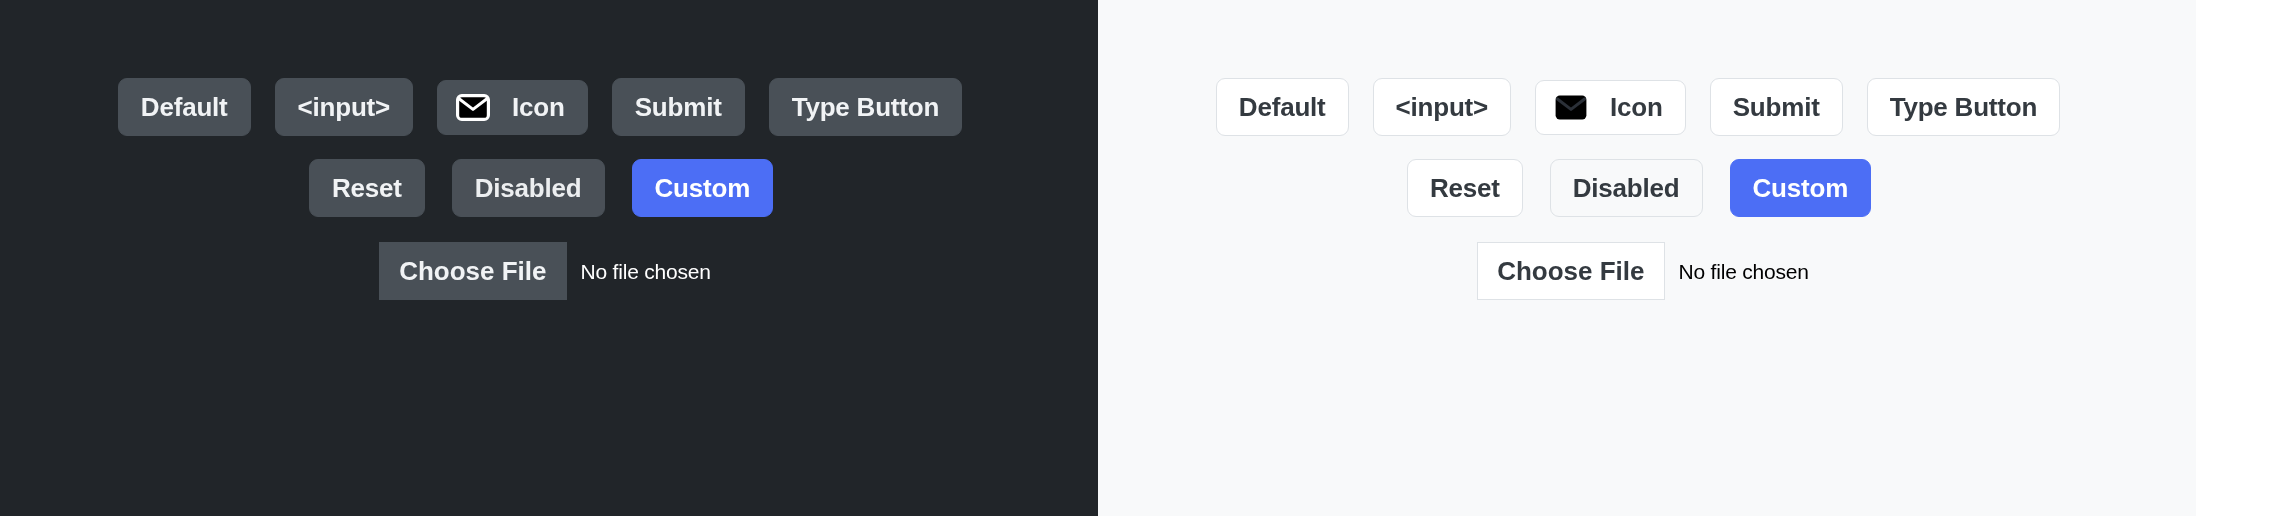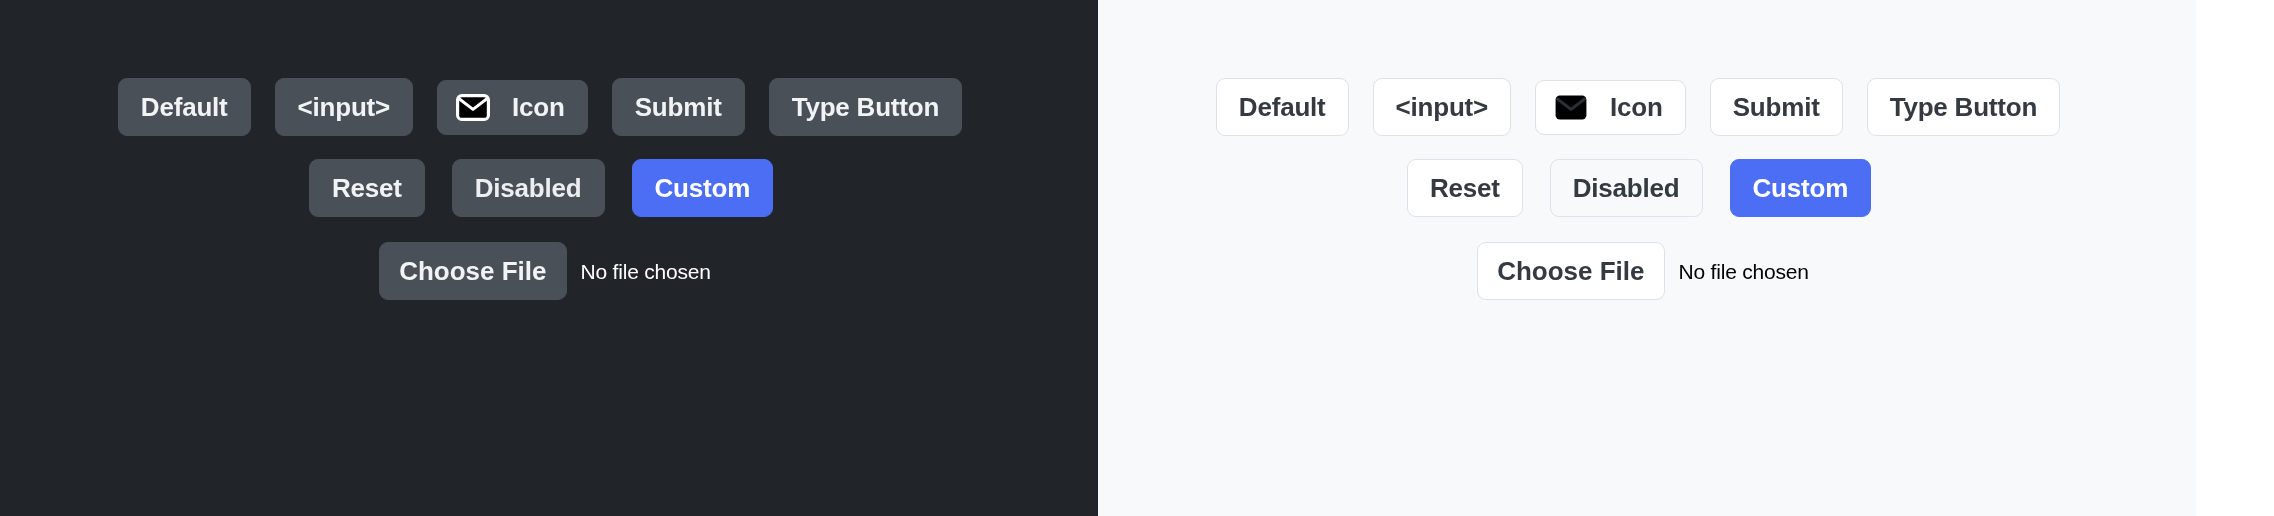--- a/index.html
+++ b/index.html
@@ -121,21 +121,21 @@
   .fileline {
     display: inline-flex;
     align-items: center;
     gap: 14px;
   }
   .file-btn {
     font-size: 26px;
     font-weight: 700;
     line-height: 1;
     padding: 15px 19px;
-    border-radius: 9px;
+    border-radius: 0;
     box-sizing: border-box;
     cursor: pointer;
   }
   .panel--dark .file-btn {
     background: #495057;
     color: #f1f3f5;
     border: 1px solid #495057;
   }
   .panel--light .file-btn {
     background: #ffffff;

